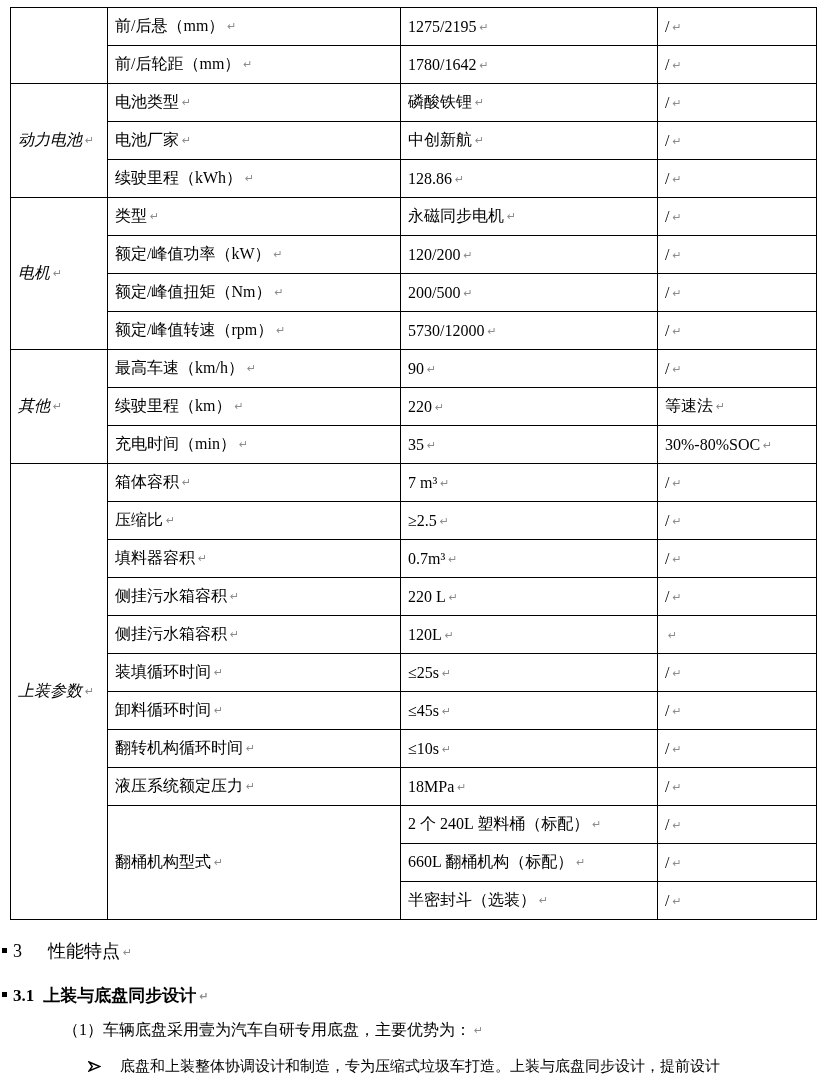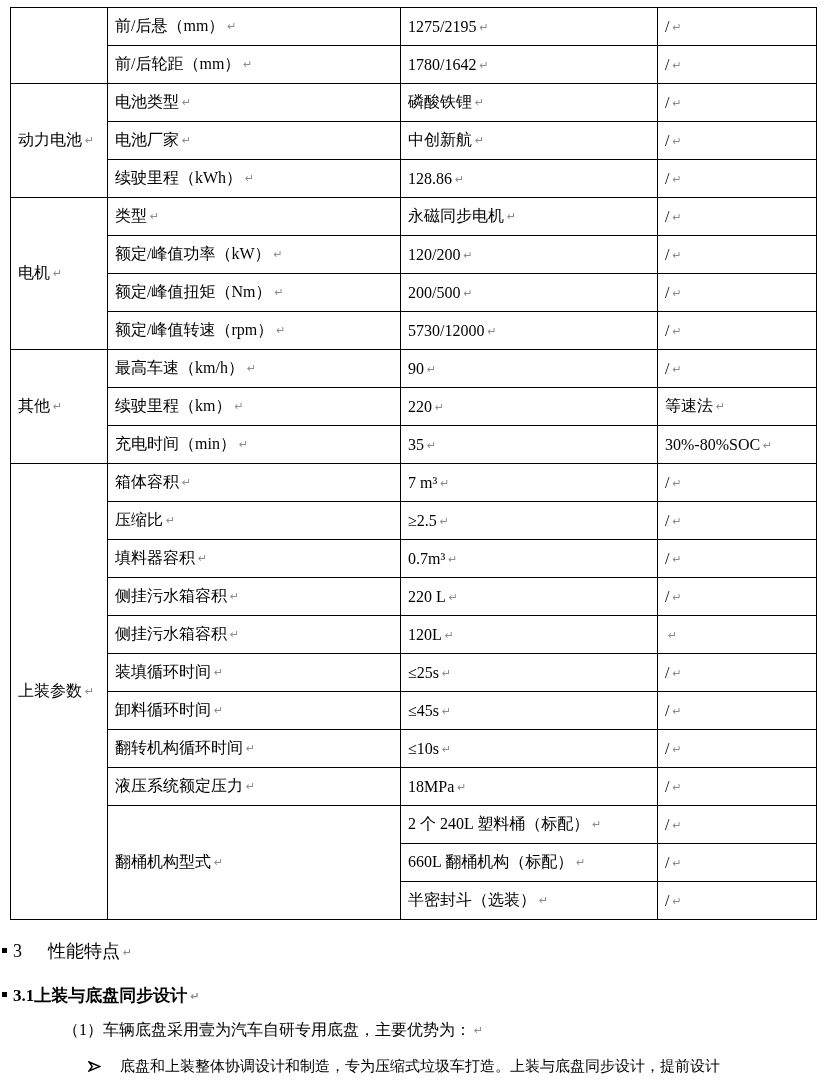--- a/index.html
+++ b/index.html
@@ -1,26 +1,26 @@
 <!DOCTYPE html>
 <html><head>
 <meta charset="utf-8">
 <style>
   html,body{margin:0;padding:0;background:#fff;}
   .page{position:relative;width:825px;height:1087px;background:#fff;overflow:hidden;
         font-family:"Liberation Serif","DejaVu Serif",serif;color:#000;border-radius:16px;}
   table.spec{position:absolute;left:10px;top:7px;width:806px;border-collapse:collapse;table-layout:fixed;}
   table.spec td{border:1px solid #000;height:37px;padding:0 2px 0 7px;font-size:16px;
         vertical-align:middle;white-space:nowrap;overflow:hidden;}
-  td.cat{padding-left:7px;}
+  td.cat{padding-left:7px;font-style:italic;}
   .pmark{color:#8c8c8c;font-family:"DejaVu Sans",sans-serif;font-size:11px;margin-left:3px;vertical-align:1px;}
   .h3{position:absolute;left:2px;top:939px;font-weight:normal;font-size:18px;}
   .h3 .hnum{margin-right:26px;}
   .h31{position:absolute;left:2px;top:984px;font-weight:bold;font-size:17px;}
-  .h31 .hnum{}
+  .h31 .hnum{margin-right:9px;}
   .para{position:absolute;left:39px;top:1020px;font-size:16px;margin-left:24px;}
   .bullet{position:absolute;left:88px;top:1057px;font-size:15px;width:728px;}
   .sq{display:inline-block;width:5px;height:5px;background:#000;margin-right:6px;vertical-align:4px;}
   .arrow{display:inline-block;margin-right:19px;}
   .arrow svg{vertical-align:-1px;}
 </style>
 </head>
 <body>
 
 <div class="page">

